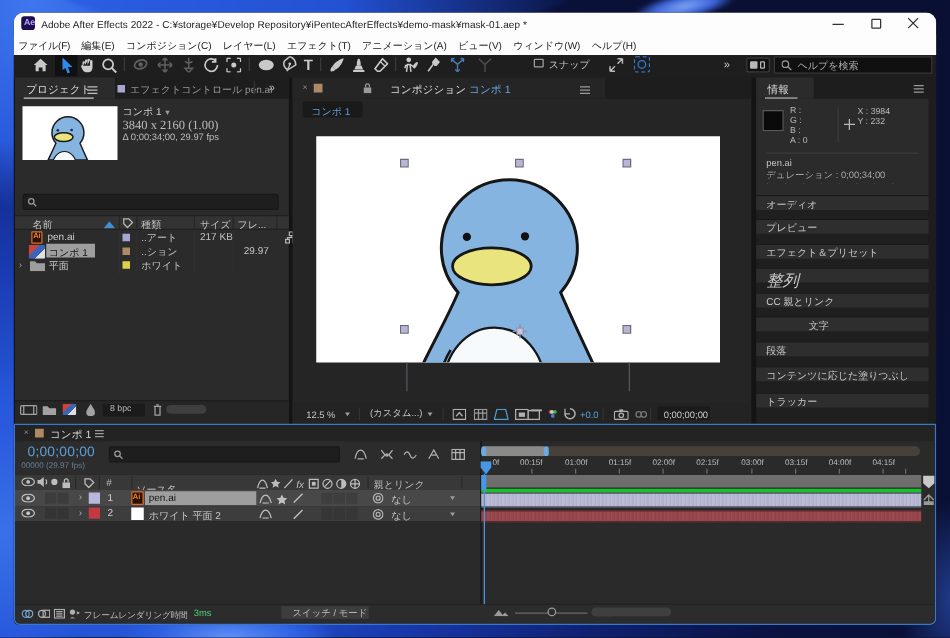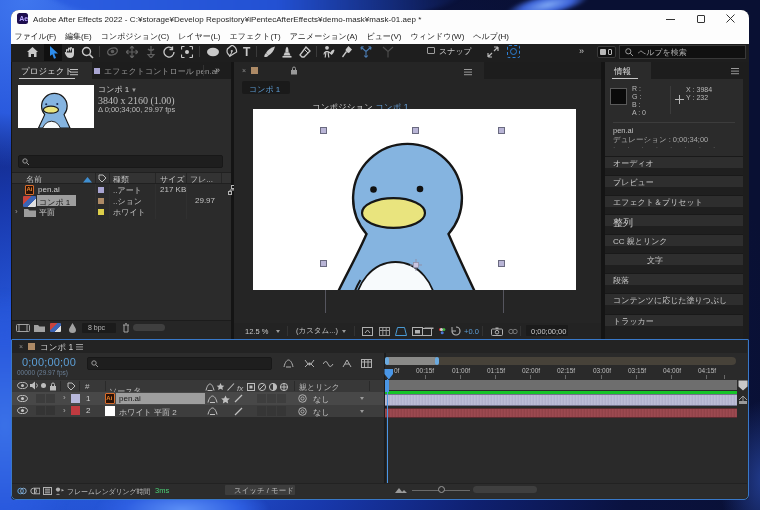--- a/index.html
+++ b/index.html
@@ -157,21 +157,21 @@
 <div class="abs" id="comp" style="left:223px;top:52px;width:367px;height:277px;background:#252525;">
 
   <div class="abs" style="left:0;top:0;width:367px;height:17px;background:#1d1d1d;"></div>
   <div class="abs" style="left:0;top:0;width:250px;height:17px;background:#252525;"></div>
   <div class="tx" style="left:8px;top:4.5px;font-size:7px;color:#8e8e8e;">×</div>
   <div class="abs" style="left:17px;top:5px;width:7px;height:7px;background:#ad8a66;"></div>
   <svg class="abs" style="left:56px;top:4px;" width="8" height="9">
         <rect x="1" y="4" width="6" height="4.5" fill="#9a9a9a"></rect>
         <path d="M2.5,4 v-1.5 a1.5,1.5 0 0 1 3,0 V4" fill="none" stroke="#9a9a9a"></path>
       </svg>
-  <div class="tx" style="left:78px;top:4px;font-size:8.5px;color:#dcdcdc;margin-top:36px;">コンポジション <span style="color:#6aa5e0;">コンポ 1</span></div>
+  <div class="tx" style="left:78px;top:4px;font-size:8.5px;color:#dcdcdc;">コンポジション <span style="color:#6aa5e0;">コンポ 1</span></div>
   <div class="abs" style="left:230px;top:7px;width:8px;height:1.2px;background:#9a9a9a;box-shadow:0 2.6px #9a9a9a,0 5.2px #9a9a9a;"></div>
 
   <div class="abs" style="left:8px;top:19px;width:48px;height:13px;background:#1a1a1a;border-radius:2px;"></div>
   <div class="tx" style="left:15px;top:21.5px;font-size:8px;color:#5e9fd8;">コンポ 1</div>
 
   <div class="abs" style="left:19px;top:47px;width:323px;height:181px;background:#ffffff;overflow:hidden;">
     <svg width="323" height="181" viewBox="0 0 323 181">
       <path d="M 85 183 C 94 164 104 147 113.5 125 A 54.4 54.4 0 1 1 195.5 125 C 205 147 213 164 222 183 Z" fill="#85b4e0" stroke="#161616" stroke-width="2.4"></path>
       <path d="M 107.5 171 C 105 175 103 179 101.5 183.5" fill="none" stroke="#161616" stroke-width="2"></path>
       <ellipse cx="142.5" cy="200" rx="40.5" ry="47" fill="#f7fafc" stroke="#161616" stroke-width="1.8"></ellipse>
@@ -266,21 +266,21 @@
   <div class="tx" style="left:8px;top:73px;font-size:7.5px;color:#a8a8a8;">デュレーション : 0;00;34;00</div>
   <div class="tx" style="left:8px;top:82px;font-size:7px;color:#606060;letter-spacing:5px;">· · · · · · · ·</div>
 
   <div class="abs" style="left:0;top:94px;width:138px;height:12px;background:#2e2e2e;border-top:1px solid #191919;"></div>
       <div class="tx" style="left:8px;top:96px;font-size:8px;color:#c9c9c9;">オーディオ</div>
   <div class="abs" style="left:0;top:113px;width:138px;height:12px;background:#2e2e2e;border-top:1px solid #191919;"></div>
       <div class="tx" style="left:8px;top:115px;font-size:8px;color:#c9c9c9;">プレビュー</div>
   <div class="abs" style="left:0;top:133px;width:138px;height:12px;background:#2e2e2e;border-top:1px solid #191919;"></div>
       <div class="tx" style="left:8px;top:135px;font-size:8px;color:#c9c9c9;">エフェクト＆プリセット</div>
   <div class="abs" style="left:0;top:152px;width:138px;height:12px;background:#2e2e2e;border-top:1px solid #191919;"></div>
-      <div class="tx" style="left:8px;top:154px;font-size:10px;color:#c9c9c9;">整列</div>
+      <div class="tx" style="left:8px;top:154px;font-size:13px;color:#c9c9c9;font-style:italic;">整列</div>
   <div class="abs" style="left:0;top:172px;width:138px;height:12px;background:#2e2e2e;border-top:1px solid #191919;"></div>
       <div class="tx" style="left:8px;top:174px;font-size:8px;color:#c9c9c9;">CC 親とリンク</div>
   <div class="abs" style="left:0;top:191px;width:138px;height:12px;background:#2e2e2e;border-top:1px solid #191919;"></div>
       <div class="tx" style="left:8px;top:193px;font-size:8px;color:#c9c9c9;margin-left:34px;">文字</div>
   <div class="abs" style="left:0;top:211px;width:138px;height:12px;background:#2e2e2e;border-top:1px solid #191919;"></div>
       <div class="tx" style="left:8px;top:213px;font-size:8px;color:#c9c9c9;">段落</div>
   <div class="abs" style="left:0;top:231px;width:138px;height:12px;background:#2e2e2e;border-top:1px solid #191919;"></div>
       <div class="tx" style="left:8px;top:233px;font-size:8px;color:#c9c9c9;">コンテンツに応じた塗りつぶし</div>
   <div class="abs" style="left:0;top:252px;width:138px;height:12px;background:#2e2e2e;border-top:1px solid #191919;"></div>
       <div class="tx" style="left:8px;top:254px;font-size:8px;color:#c9c9c9;">トラッカー</div>

